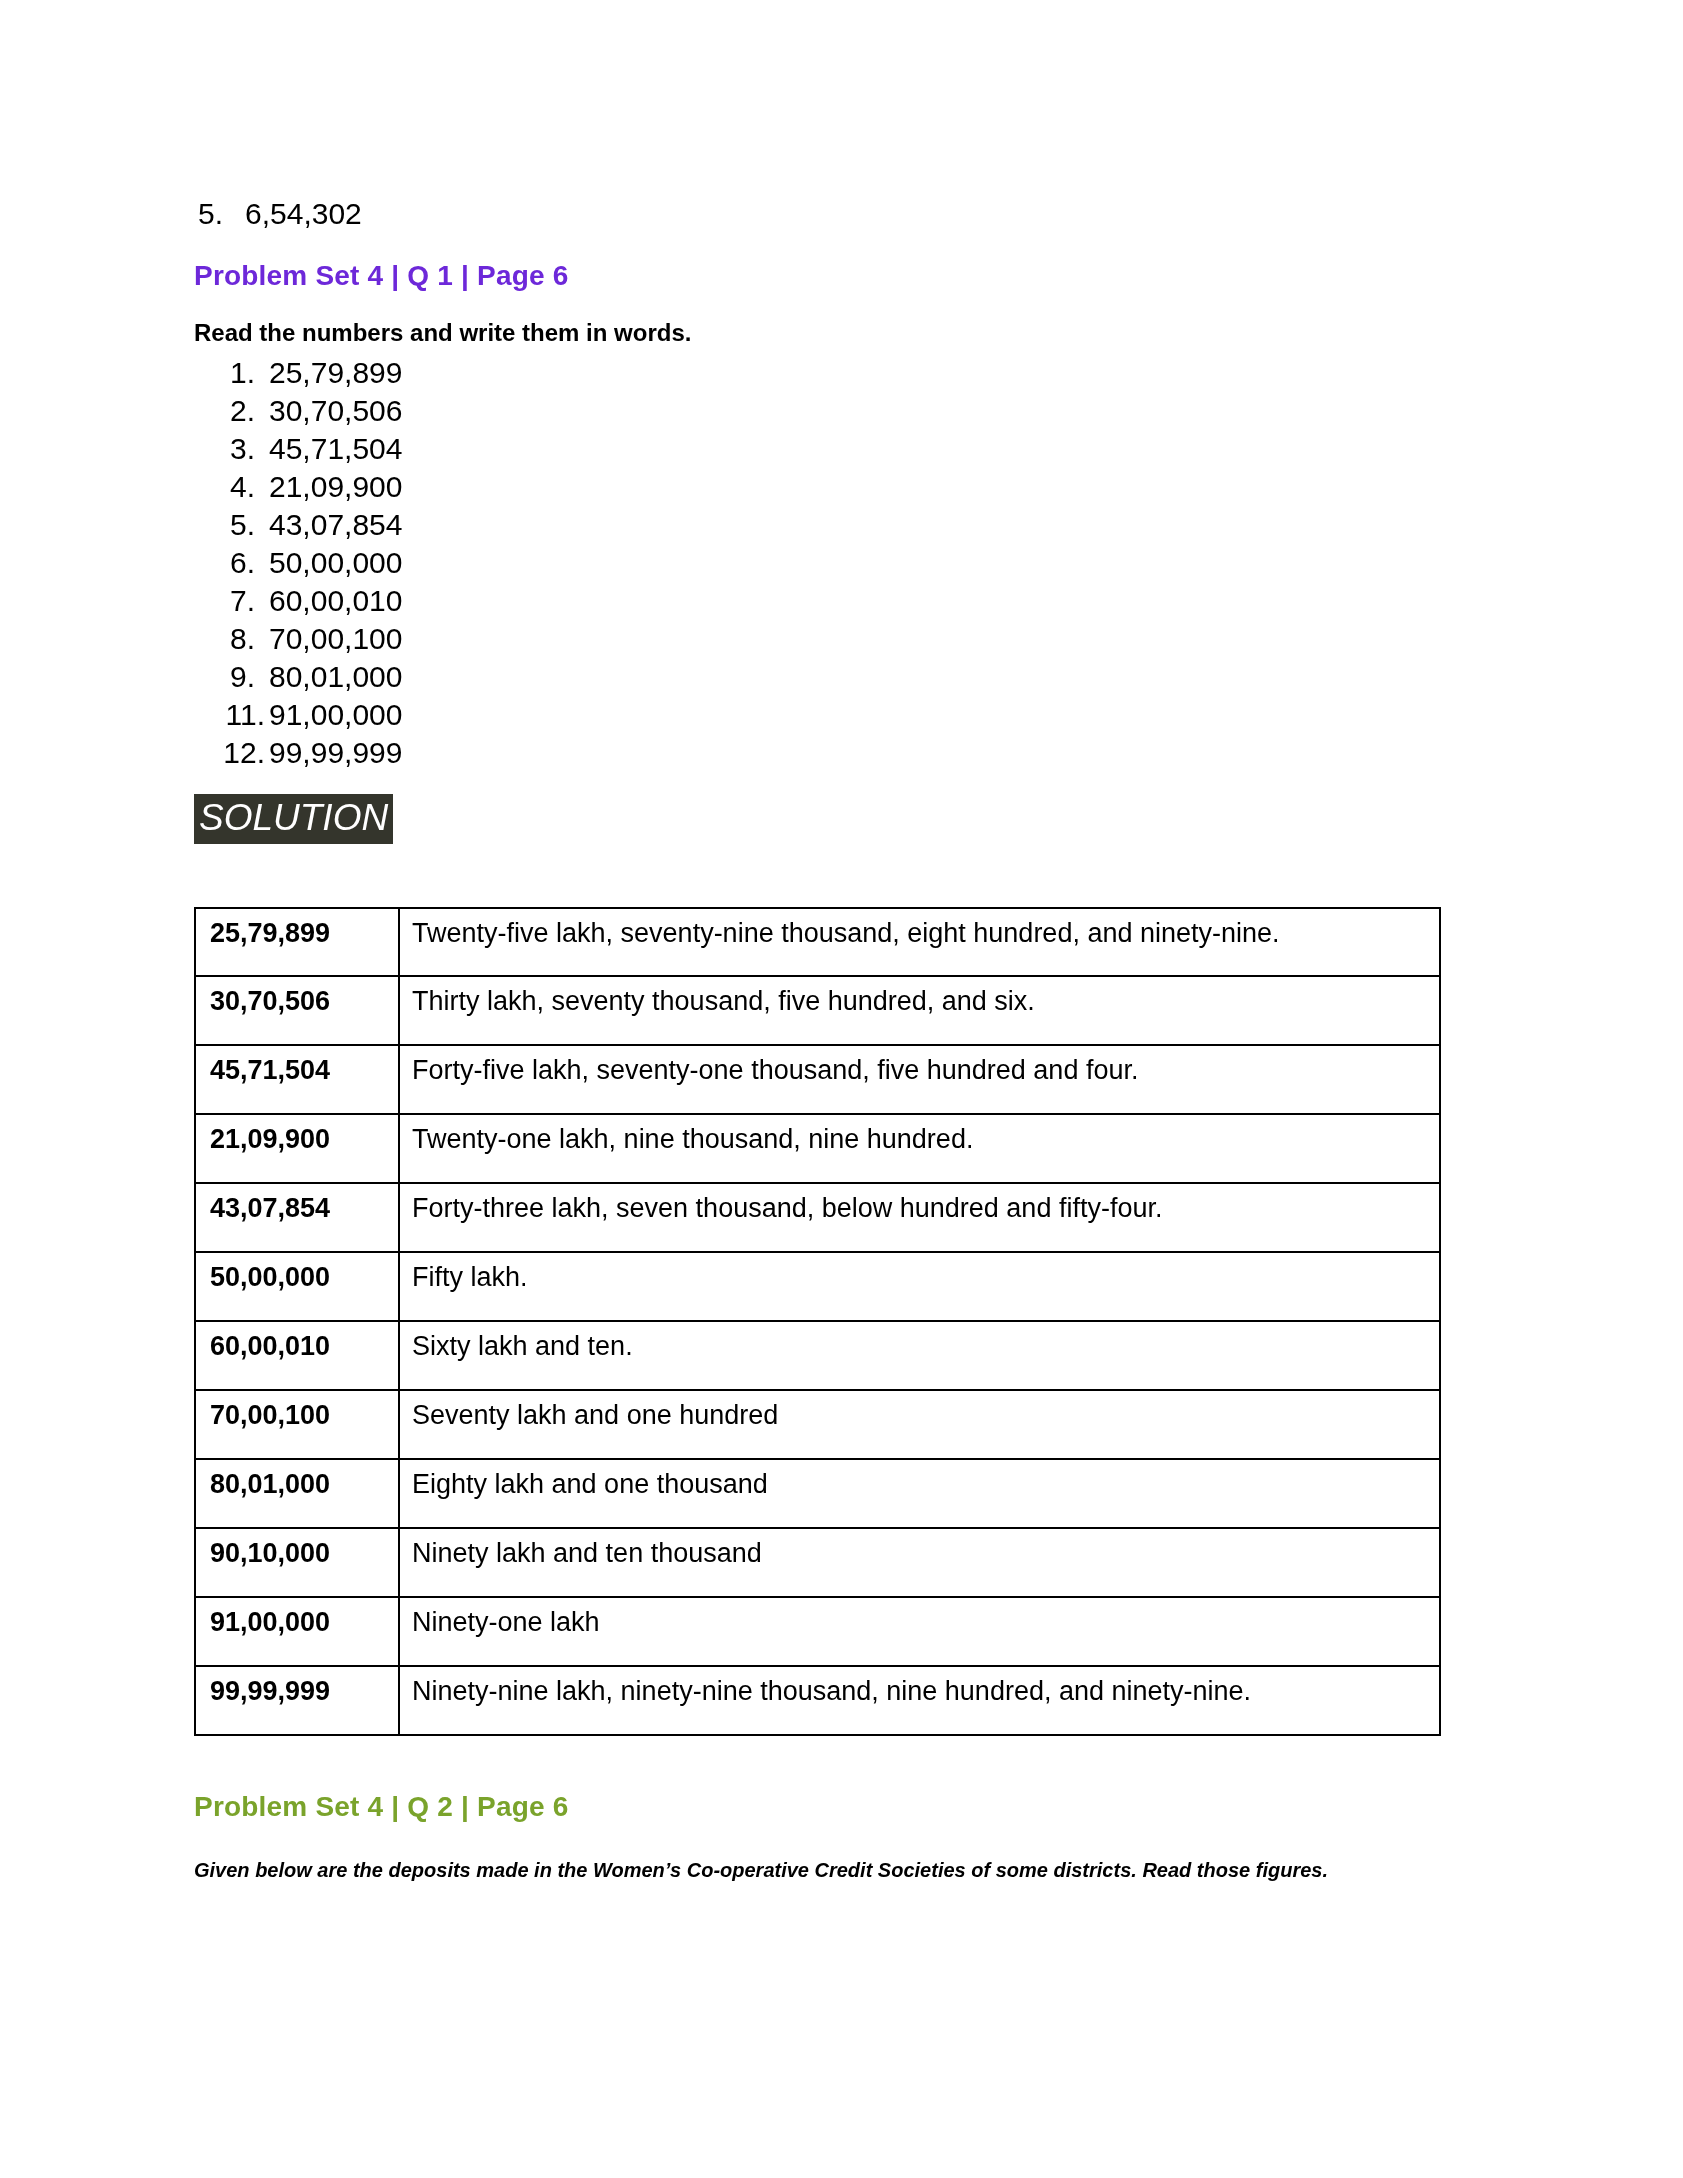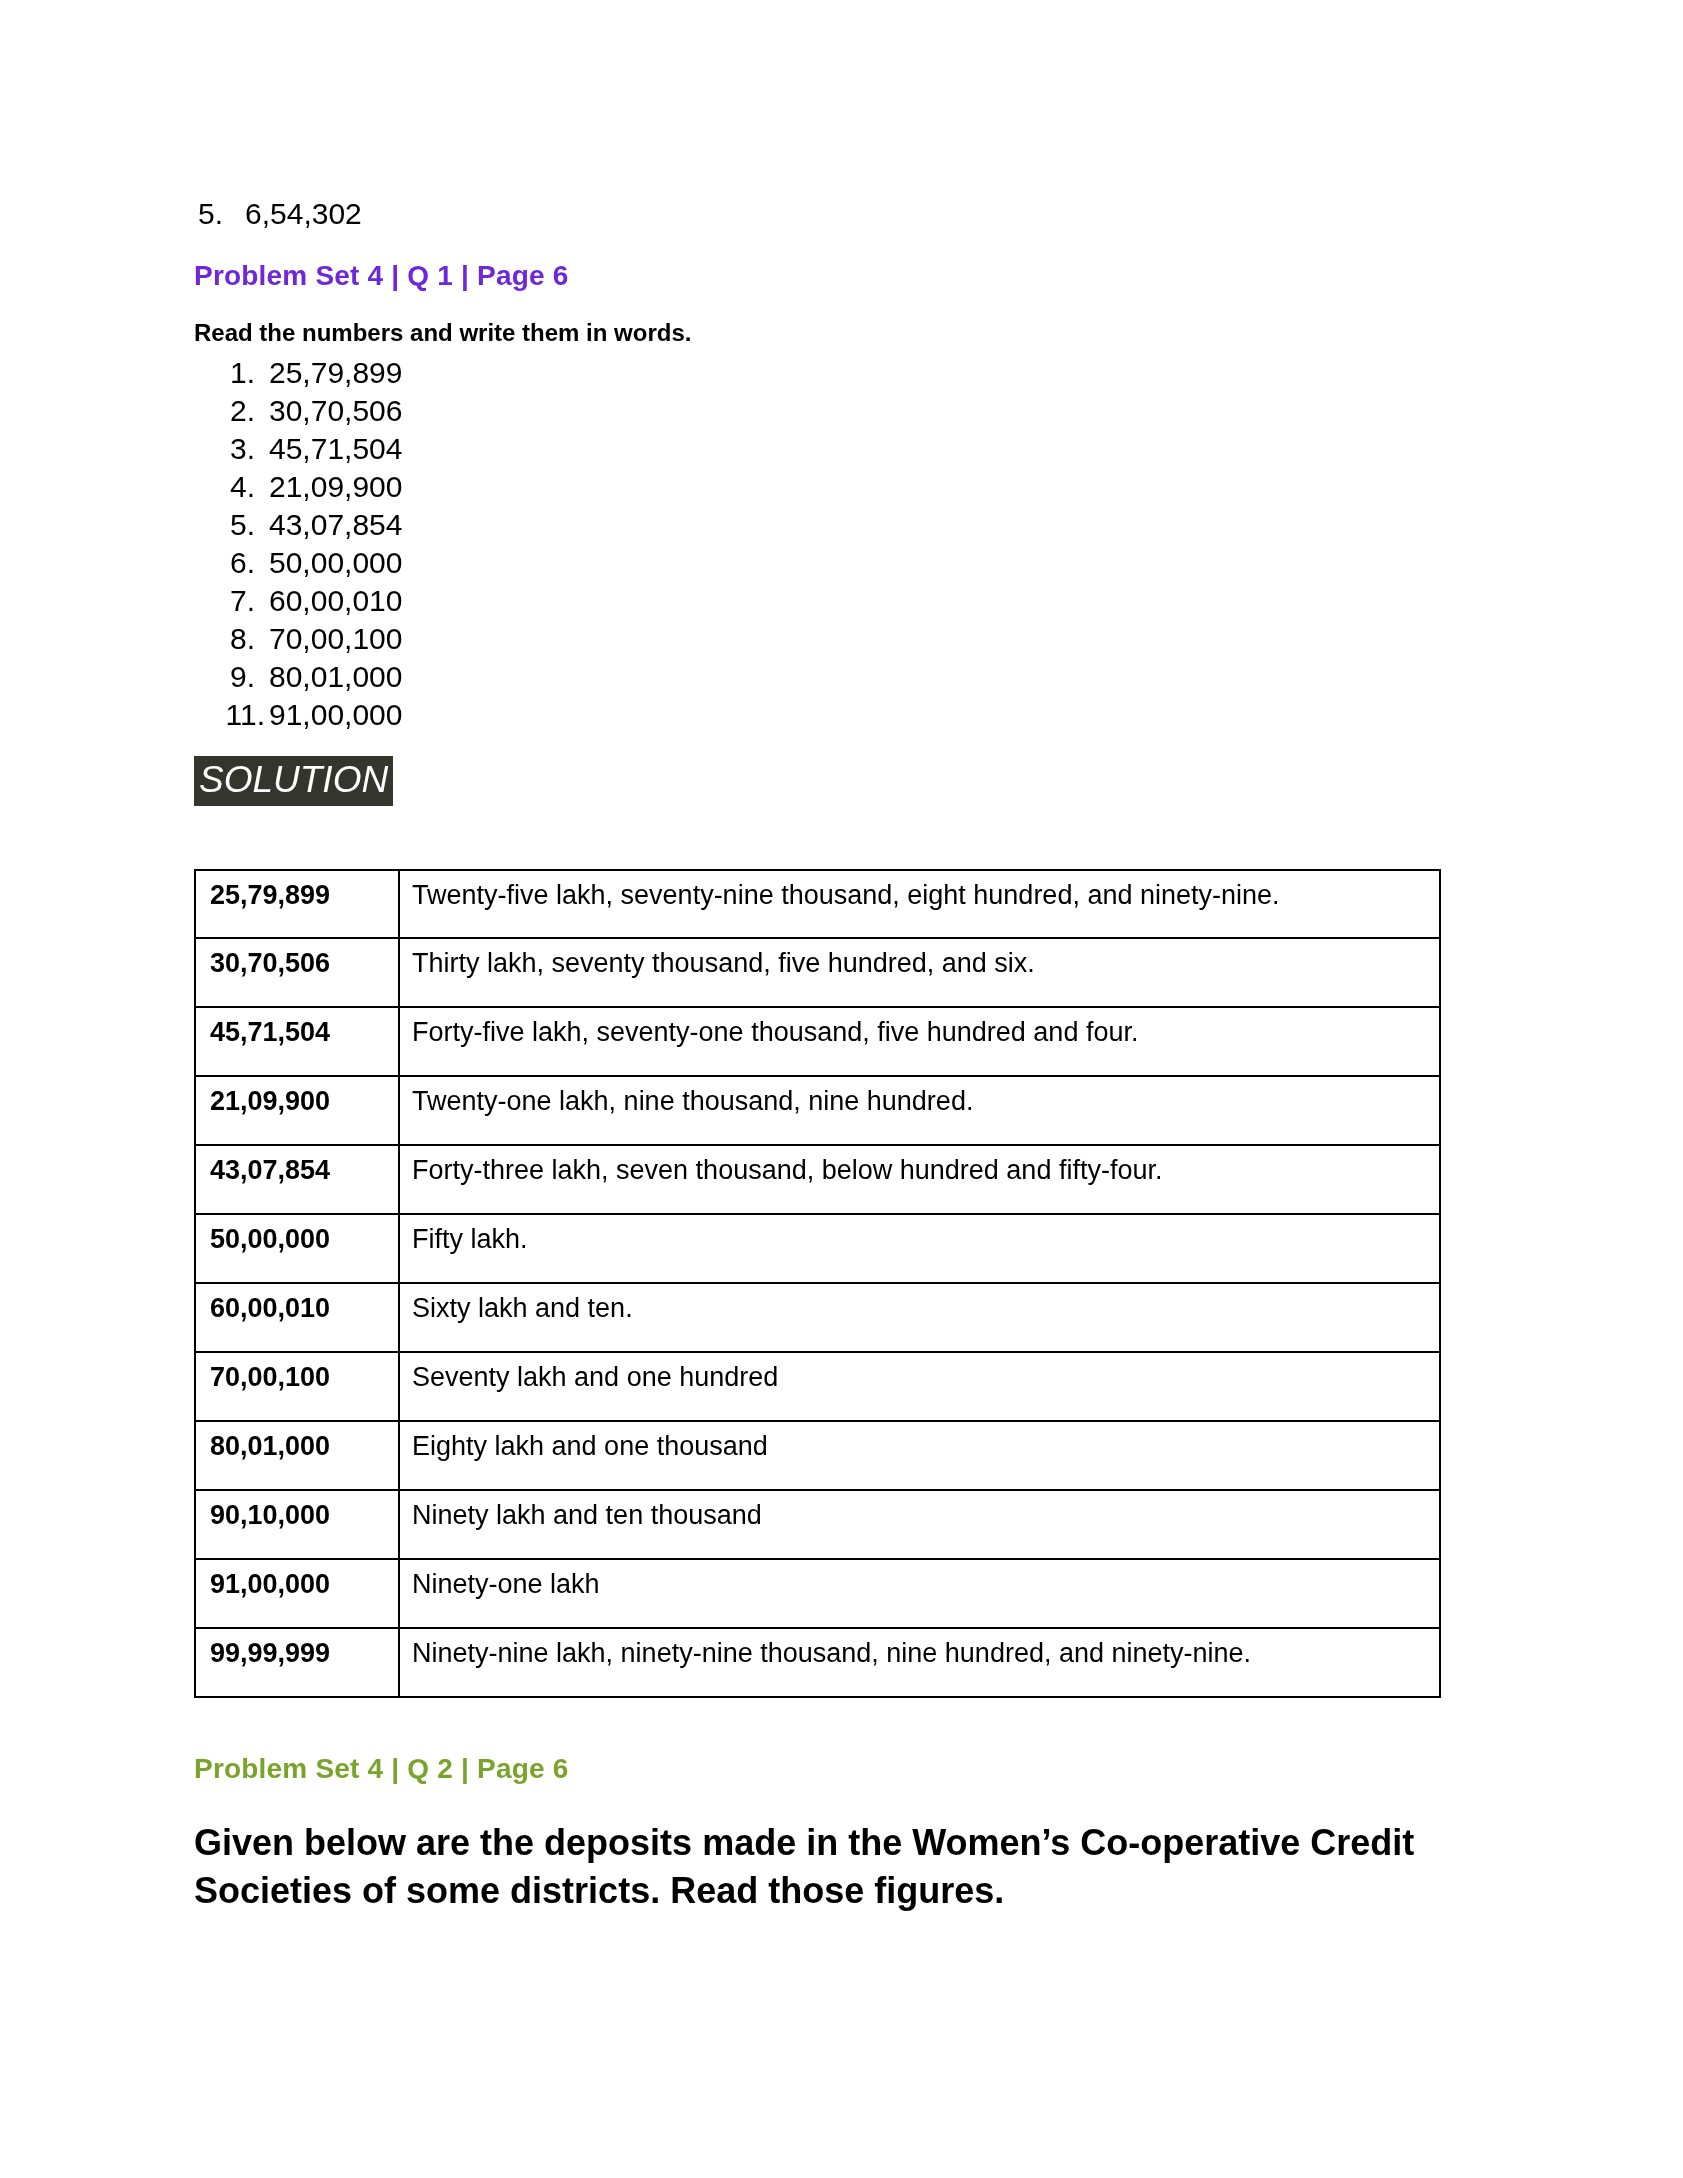--- a/index.html
+++ b/index.html
@@ -128,25 +128,26 @@
   }
 
   .qhead2 {
     color: #7aa32b;
     font-size: 28px;
     font-weight: bold;
     margin-top: 55px;
     letter-spacing: 0.2px;
   }
   .para {
-    font-size: 36px;
+    font-size: 20px;
     font-weight: bold;
     line-height: 1.34;
     margin-top: 34px;
     max-width: 1252px;
+    font-style: italic;
   }
 </style>
 </head>
 <body>
 
 <div class="page">
   <div class="content">
 
     <ul class="top-list">
       <li>
@@ -194,20 +195,24 @@
           <span class="val">70,00,100</span>
         </li>
       <li>
           <span class="num">9.</span>
           <span class="val">80,01,000</span>
         </li>
       <li class="wide">
           <span class="num">11.</span>
           <span class="val">91,00,000</span>
         </li>
+      <li class="wide">
+          <span class="num">12.</span>
+          <span class="val">99,99,999</span>
+        </li>
     </ul>
 
     <div class="solution-tag">SOLUTION</div>
 
     <table class="sol">
       <tbody>
         <tr>
           <td class="numcell">25,79,899</td>
           <td class="wordcell">Twenty-five lakh, seventy-nine thousand, eight hundred, and ninety-nine.</td>
         </tr>

